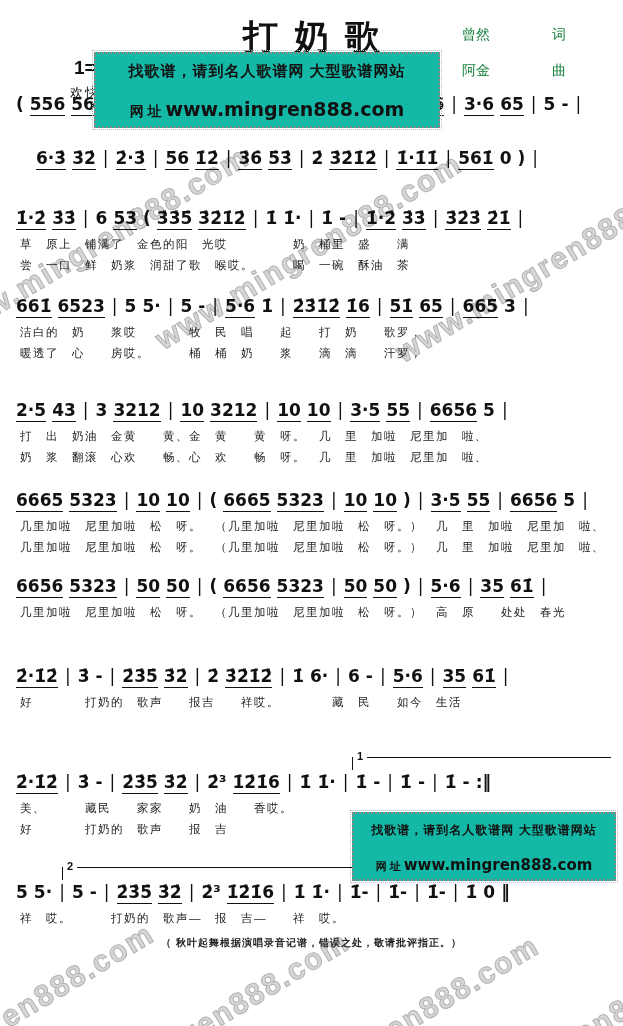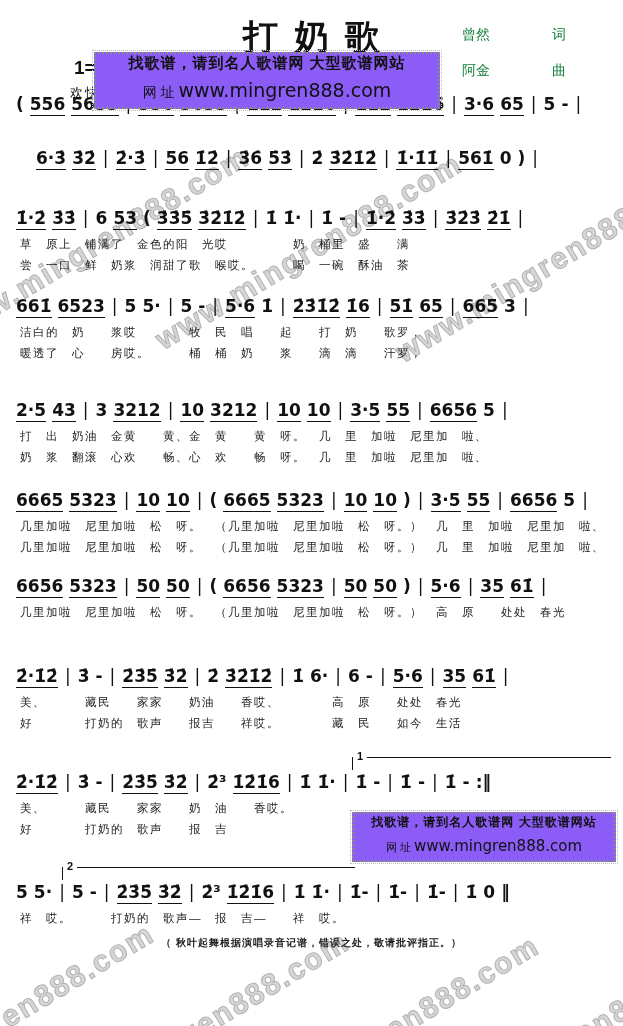--- a/index.html
+++ b/index.html
@@ -29,26 +29,26 @@
     z-index:2;
   }
   .authors{position:absolute; top:26px; left:462px; width:104px; z-index:2; font-size:14px;}
   .authors .row{display:flex; justify-content:space-between; margin-bottom:18px; color:#15803d;}
   .keyblock{position:absolute; top:54px; left:74px; z-index:2; font-size:19px; font-weight:700; display:flex; align-items:center; gap:4px;}
   .frac{display:inline-flex; flex-direction:column; align-items:center; font-size:13px; line-height:1.05; font-weight:700;}
   .frac .num{border-bottom:1.3px solid #111; padding:0 2px;}
   .tempo{position:absolute; top:84px; left:70px; z-index:2; font-size:13px; color:#222; letter-spacing:2px;}
   
   .wmbox{
-    position:absolute; z-index:3; background:#8b5cf6;
+    position:absolute; z-index:3; background:#14b8a6;
     border:2px dotted #888; outline:1px dotted #bbb; outline-offset:1px;
-    text-align:center; padding:0 6px 5px;
+    text-align:center; padding:8px 6px 5px;
   }
   .wmbox .l1{font-weight:700; letter-spacing:1px;}
-  .wmbox .l2{font-weight:400; margin-top:6px;}
+  .wmbox .l2{font-weight:700; margin-top:17px;}
   .wmbox .l2 .url{font-family:"DejaVu Sans", sans-serif;}
   .wmbox1{left:94px; top:52px; width:330px;}
   .wmbox1 .l1{font-size:15px;}
   .wmbox1 .l2{font-size:14px;}
   .wmbox1 .l2 .url{font-size:19px;}
   .wmbox2{left:352px; top:812px; width:248px;}
   .wmbox2 .l1{font-size:12px;}
   .wmbox2 .l2{font-size:11px;}
   .wmbox2 .l2 .url{font-size:15px;}
   
@@ -330,21 +330,20 @@
         <span class="bar">|</span>
         <span class="tok">6</span>
         <span class="tok">-</span>
         <span class="bar">|</span>
         <span class="grp">5·6</span>
         <span class="bar">|</span>
         <span class="grp">35</span>
         <span class="grp">61̇</span>
         <span class="bar">|</span>
       </div>
-    <div class="lyr">美、　　　藏民　　家家　　奶油　　香哎、　　　　高　原　　处处　春光</div>
     <div class="lyr">好　　　　打奶的　歌声　　报吉　　祥哎。　　　　藏　民　　如今　生活</div>
   </div>
 
   <div class="system sys9">
     <div class="volta volta-1">
       <span class="vlabel">1</span>
     </div>
     <div class="notation">
         <span class="grp">2̇·1̇2̇</span>
         <span class="bar">|</span>

